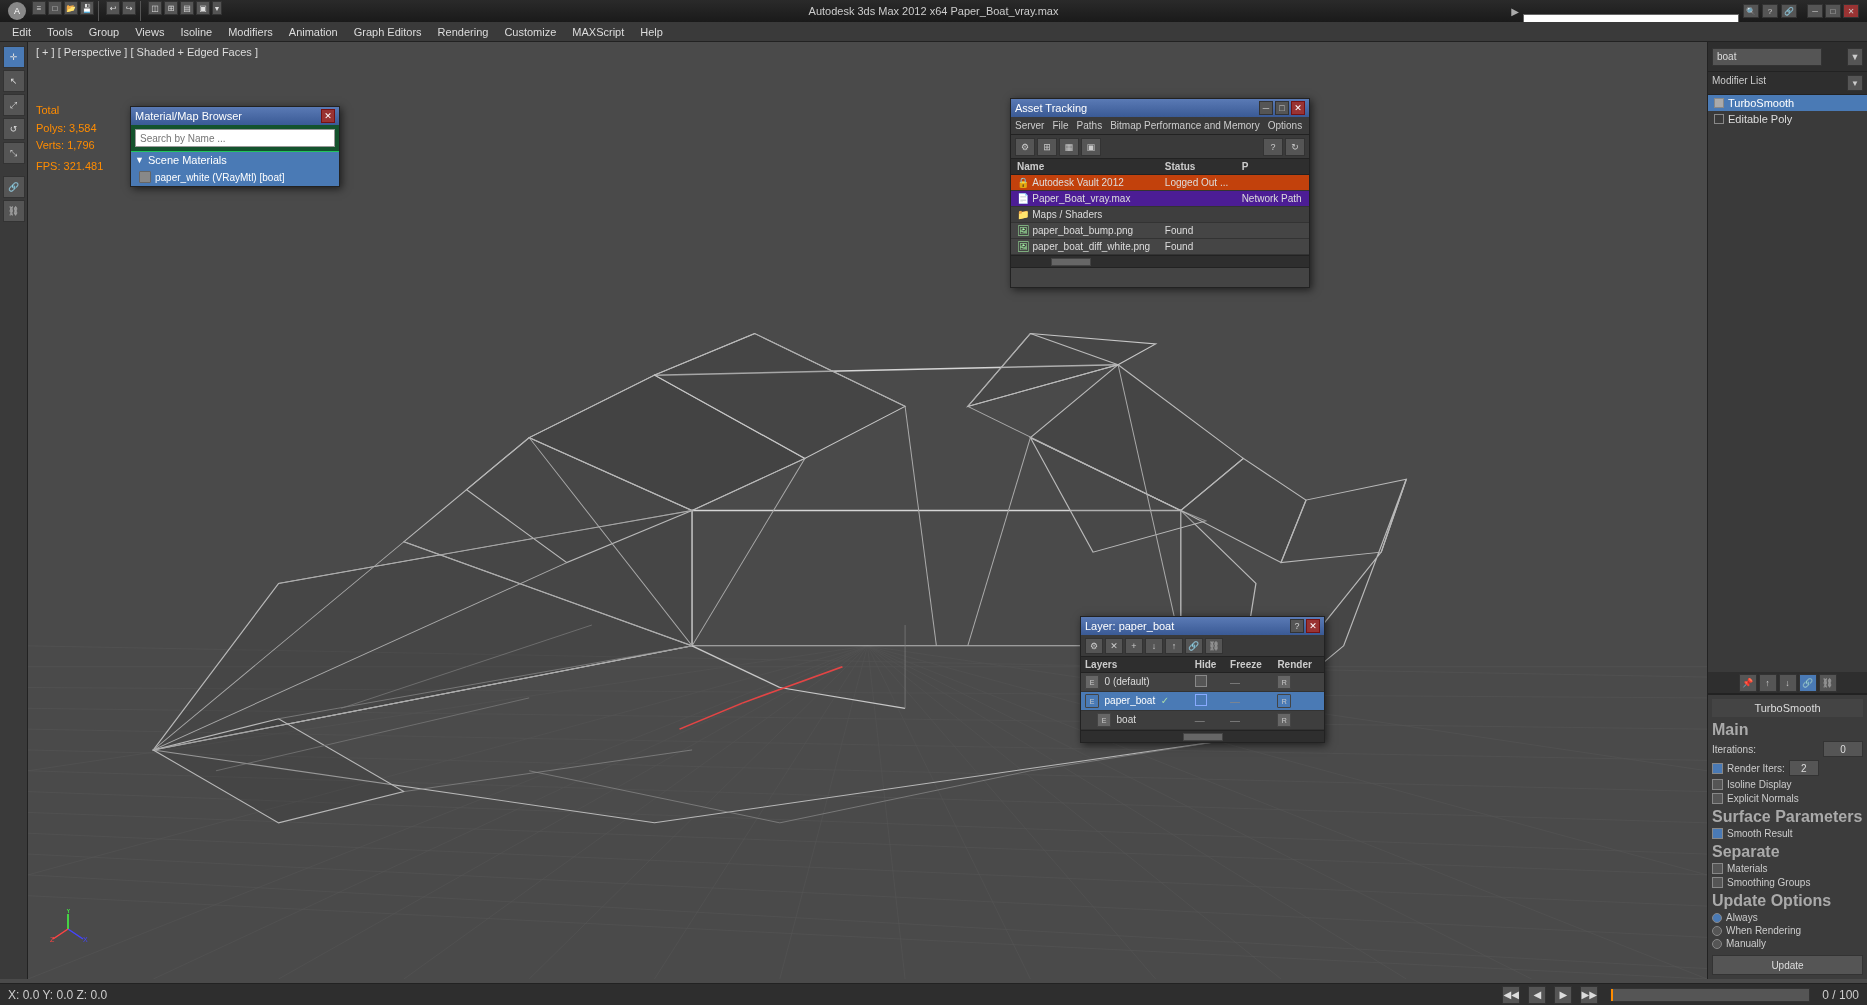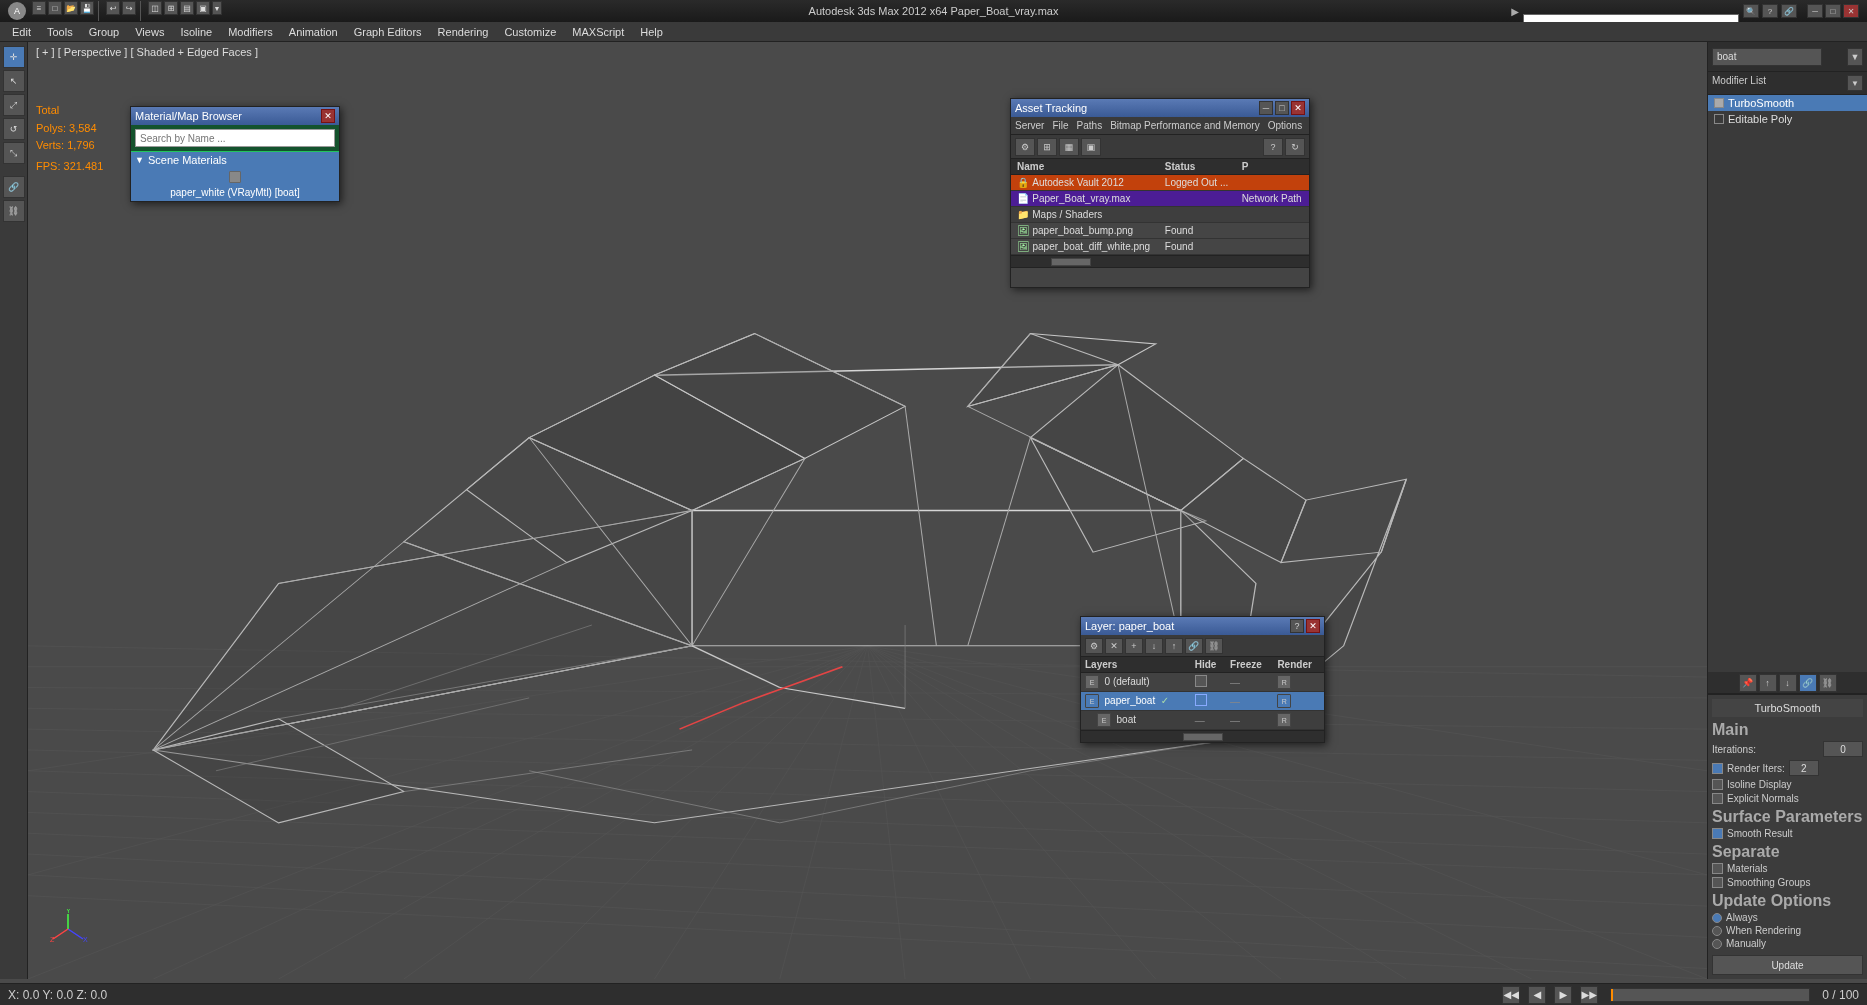--- a/index.html
+++ b/index.html
@@ -429,21 +429,20 @@
       font-size: 9px;
     }
     #mat-browser .mat-item {
       padding: 3px 8px;
       font-size: 10px;
       color: #ddd;
       display: flex;
       align-items: center;
       gap: 4px;
       background: #4a4a4a;
-      flex-direction: column;
     }
     #mat-browser .mat-item.selected { background: #4a7ab5; color: white; }
     #mat-browser .mat-icon {
       width: 12px;
       height: 12px;
       background: #888;
       border: 1px solid #666;
       display: inline-block;
       border-radius: 1px;
     }

